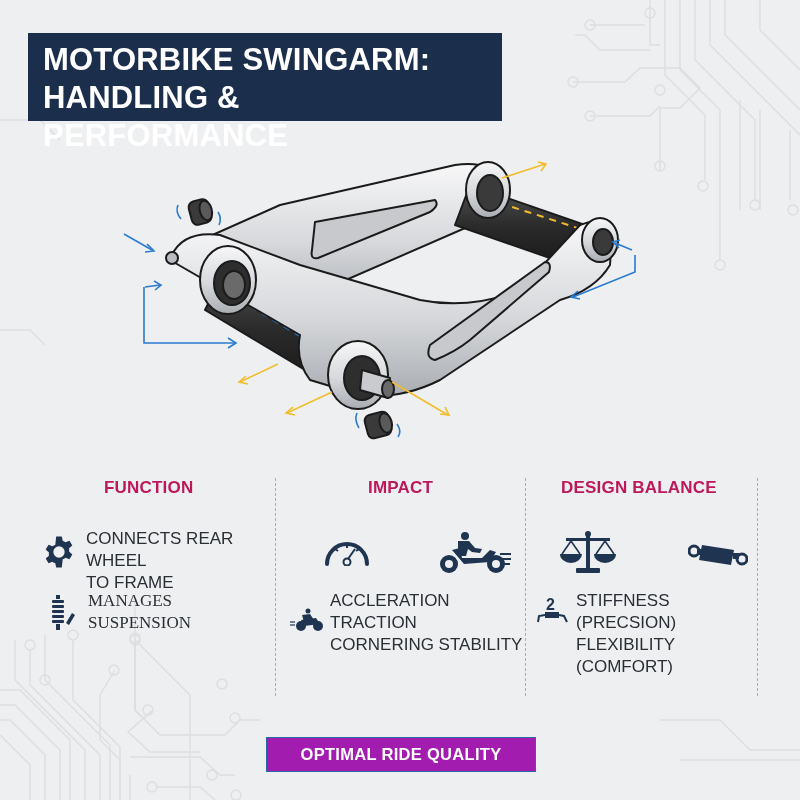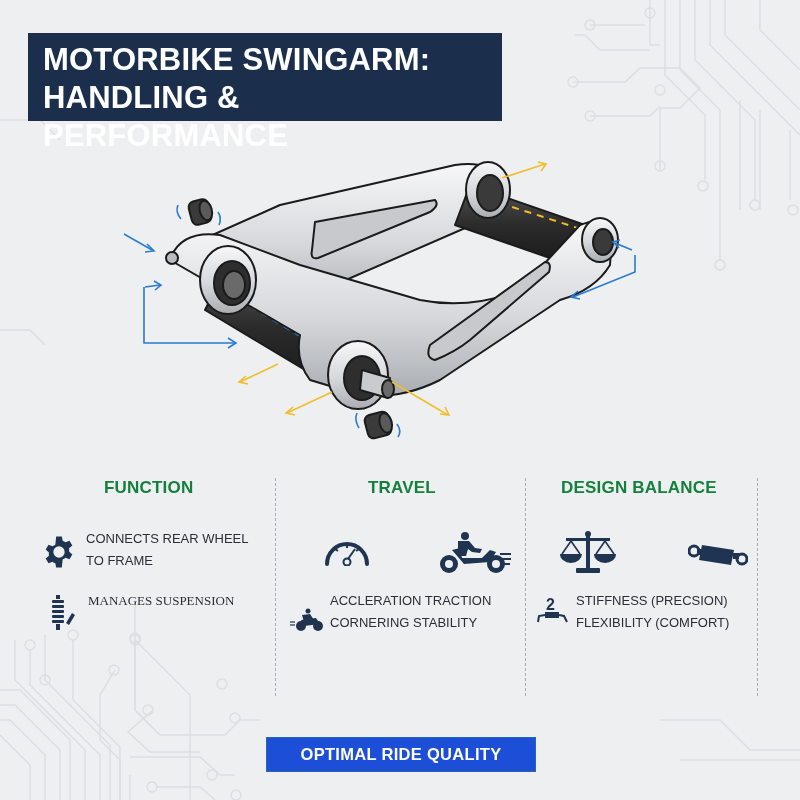--- a/index.html
+++ b/index.html
@@ -13,32 +13,32 @@
     position: absolute; left: 28px; top: 33px; width: 474px; height: 88px;
     background: #1b2f4d; box-sizing: border-box; padding: 8px 14px 0 15px;
   }
   .title-box div {
     color: #ffffff; font-weight: bold; font-size: 31px; line-height: 38px;
     letter-spacing: 0.2px; font-stretch: condensed;
   }
   .hero { position: absolute; left: 110px; top: 150px; width: 540px; height: 300px; }
   .col { position: absolute; top: 470px; height: 230px; }
   .col-head {
-    position: absolute; top: 8px; font-weight: bold; font-size: 17px; color: #15803d;
+    position: absolute; top: 8px; font-weight: bold; font-size: 17px; color: #be185d;
     letter-spacing: 0.2px;
   }
   .divider {
     position: absolute; top: 478px; height: 218px; width: 0;
     border-left: 1px dashed #a9adb3;
   }
-  .item-text { position: absolute; font-size: 13px; line-height: 22px; color: #2a2f36; }
+  .item-text { position: absolute; font-size: 17px; line-height: 22px; color: #2a2f36; }
   .icon { position: absolute; }
   .cta {
     position: absolute; left: 266px; top: 737px; width: 270px; height: 35px;
-    background: #1d4ed8; color: #fff; font-weight: bold; font-size: 16.5px;
+    background: #a21caf; color: #fff; font-weight: bold; font-size: 16.5px;
     display: flex; align-items: center; justify-content: center; letter-spacing: 0.3px;
     border: 1px solid #2669a8; box-sizing: border-box;
   }
 </style>
 </head>
 <body>
 
 <svg class="circuit" width="800" height="800" viewBox="0 0 800 800">
   <g fill="none" stroke="#dcdee1" stroke-width="1.4">
 
@@ -217,21 +217,21 @@
       <rect x="6" y="29" width="4" height="6"></rect>
       <path d="M16 28 L22 18 L25 20 L19 30 Z"></path>
     </g>
   </svg>
   <div class="item-text" style="left:68px; top:120px;font-family:Liberation Serif, serif;">
     <div>MANAGES SUSPENSION</div>
   </div>
 </div>
 
 <div class="col" style="left:280px; width:245px;">
-  <div class="col-head" style="left:88px;">TRAVEL</div>
+  <div class="col-head" style="left:88px;">IMPACT</div>
 
   <svg class="icon" style="left:43px; top:62px;" width="48" height="34" viewBox="0 0 48 34">
     <g fill="none" stroke="#1f3450" stroke-width="4" stroke-linecap="round">
       <path d="M4 32 A20 20 0 0 1 44 32"></path>
     </g>
     <g stroke="#1f3450" stroke-width="2">
       <line x1="24" y1="12" x2="24" y2="16"></line>
         <line x1="12" y1="17" x2="15" y2="19"></line>
         <line x1="36" y1="17" x2="33" y2="19"></line>
       <line x1="25" y1="27" x2="32" y2="17"></line>

